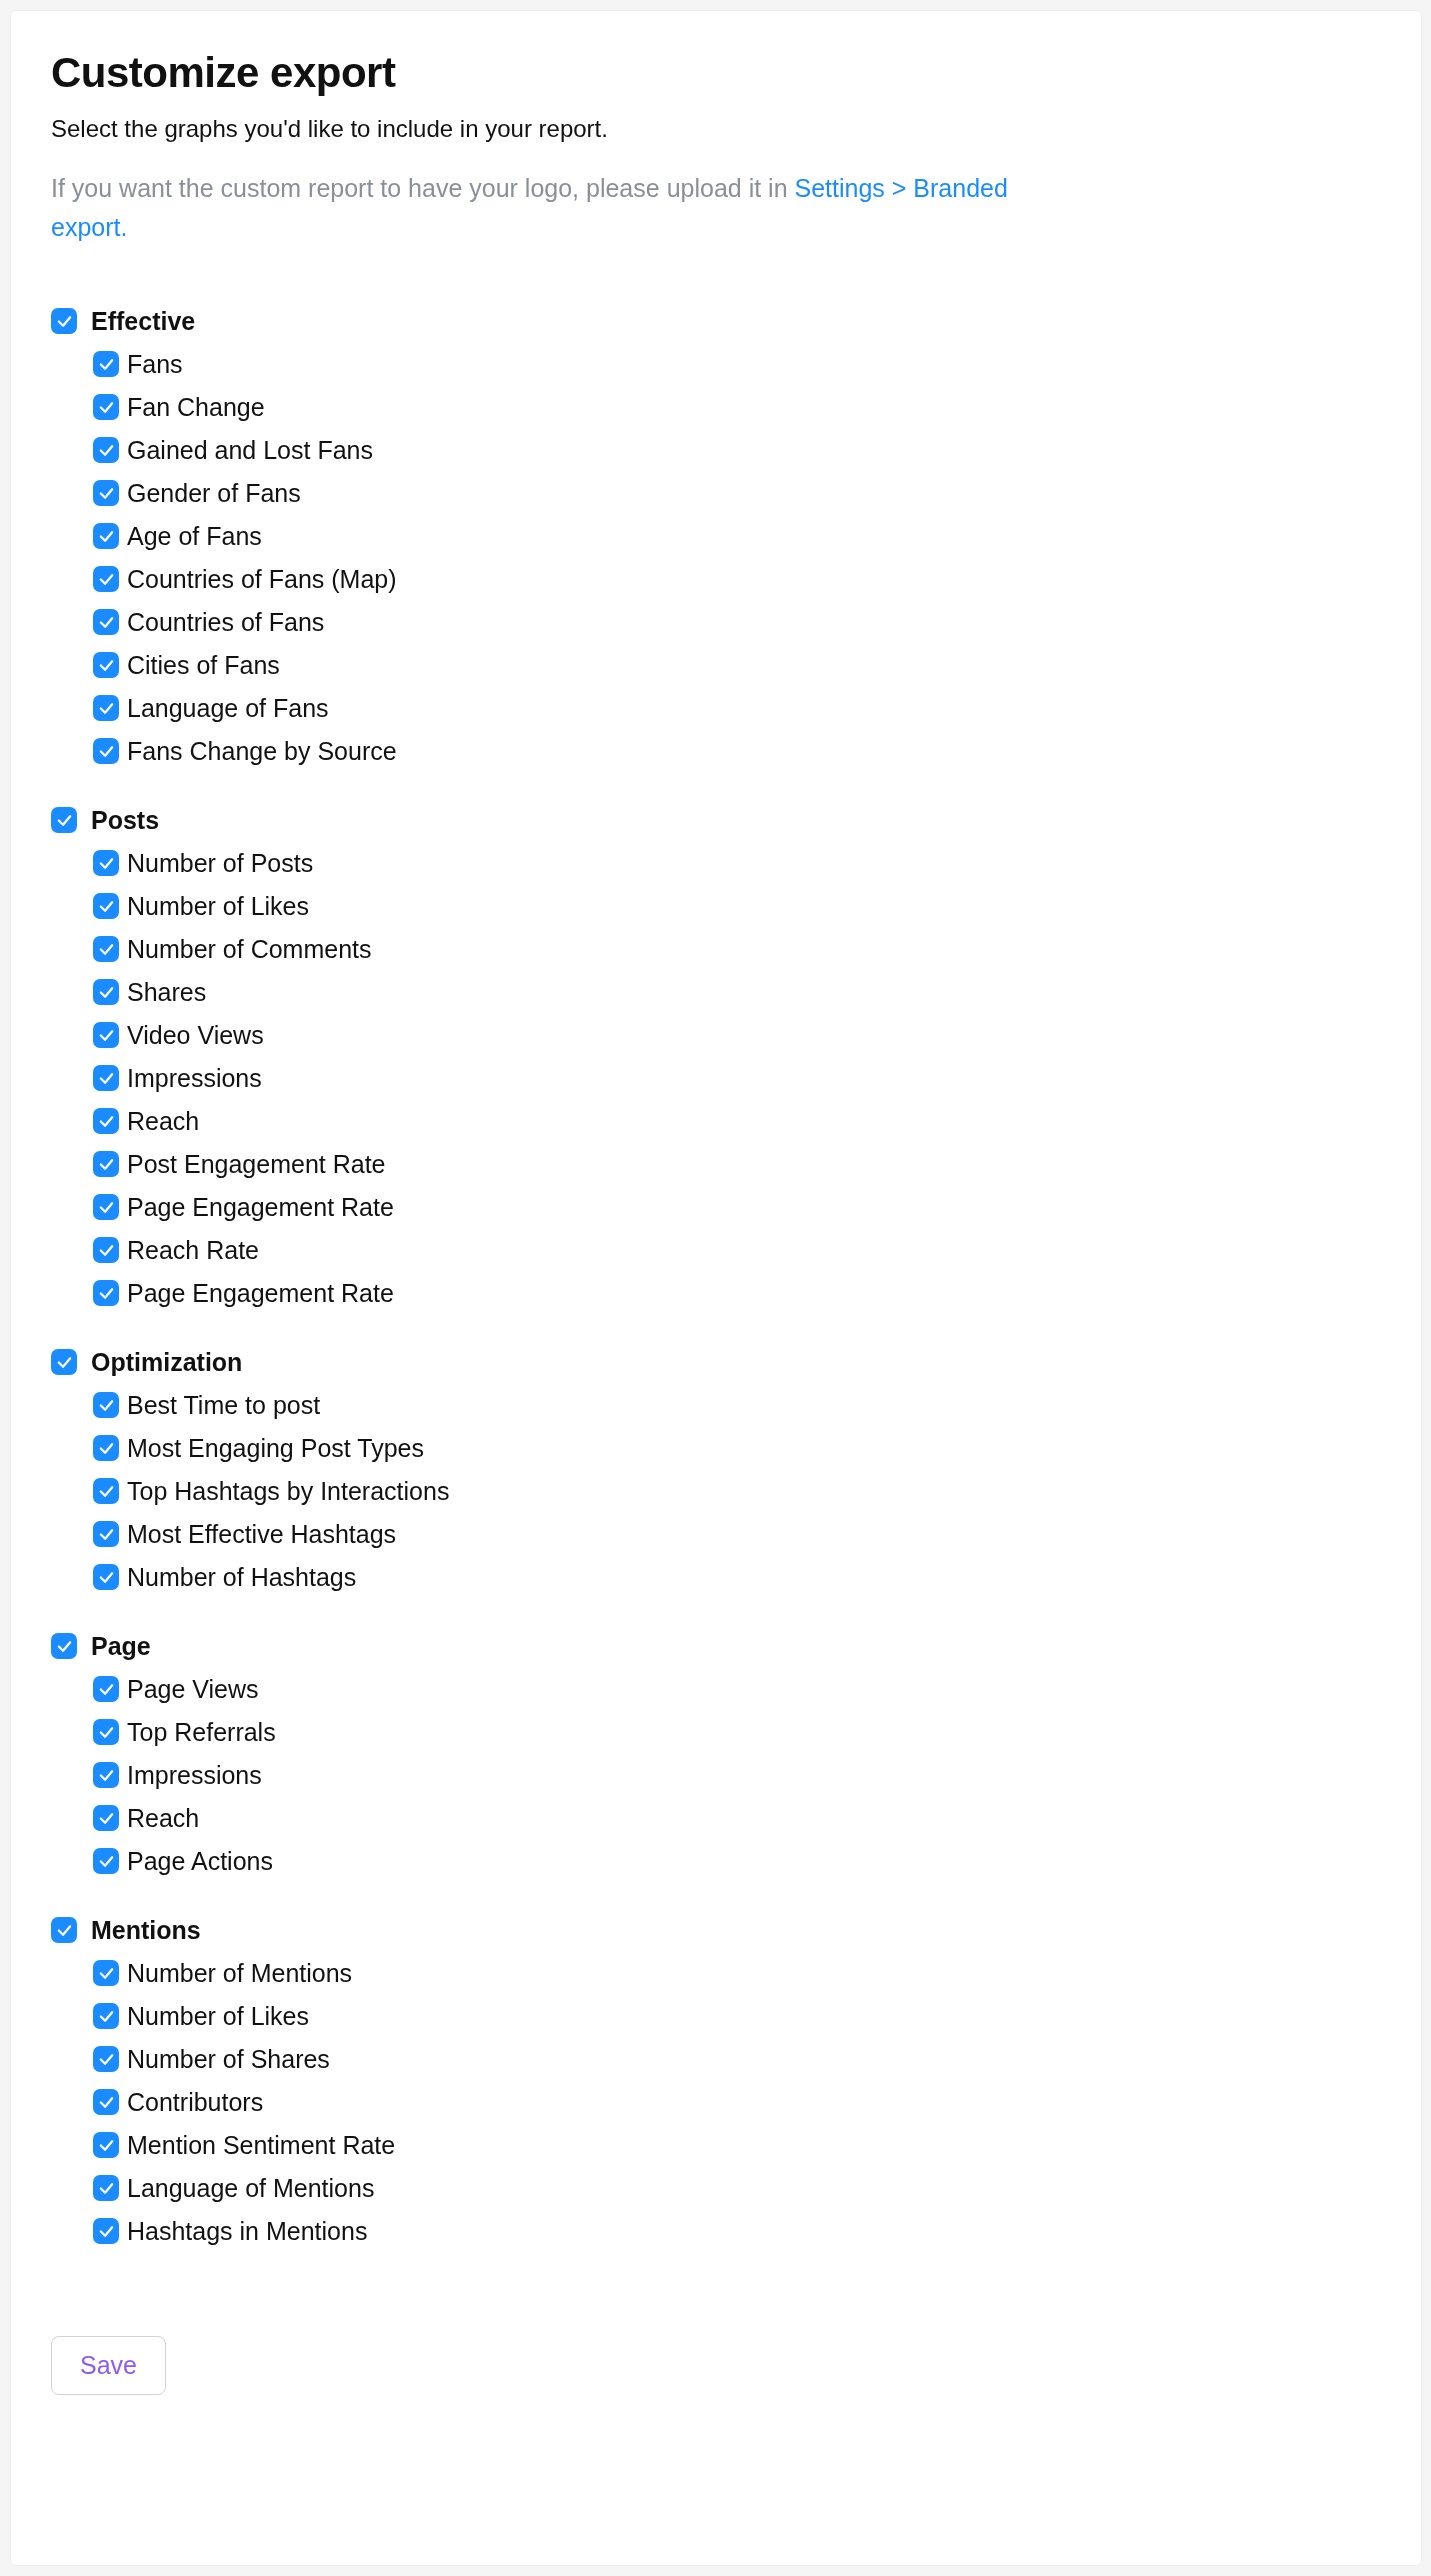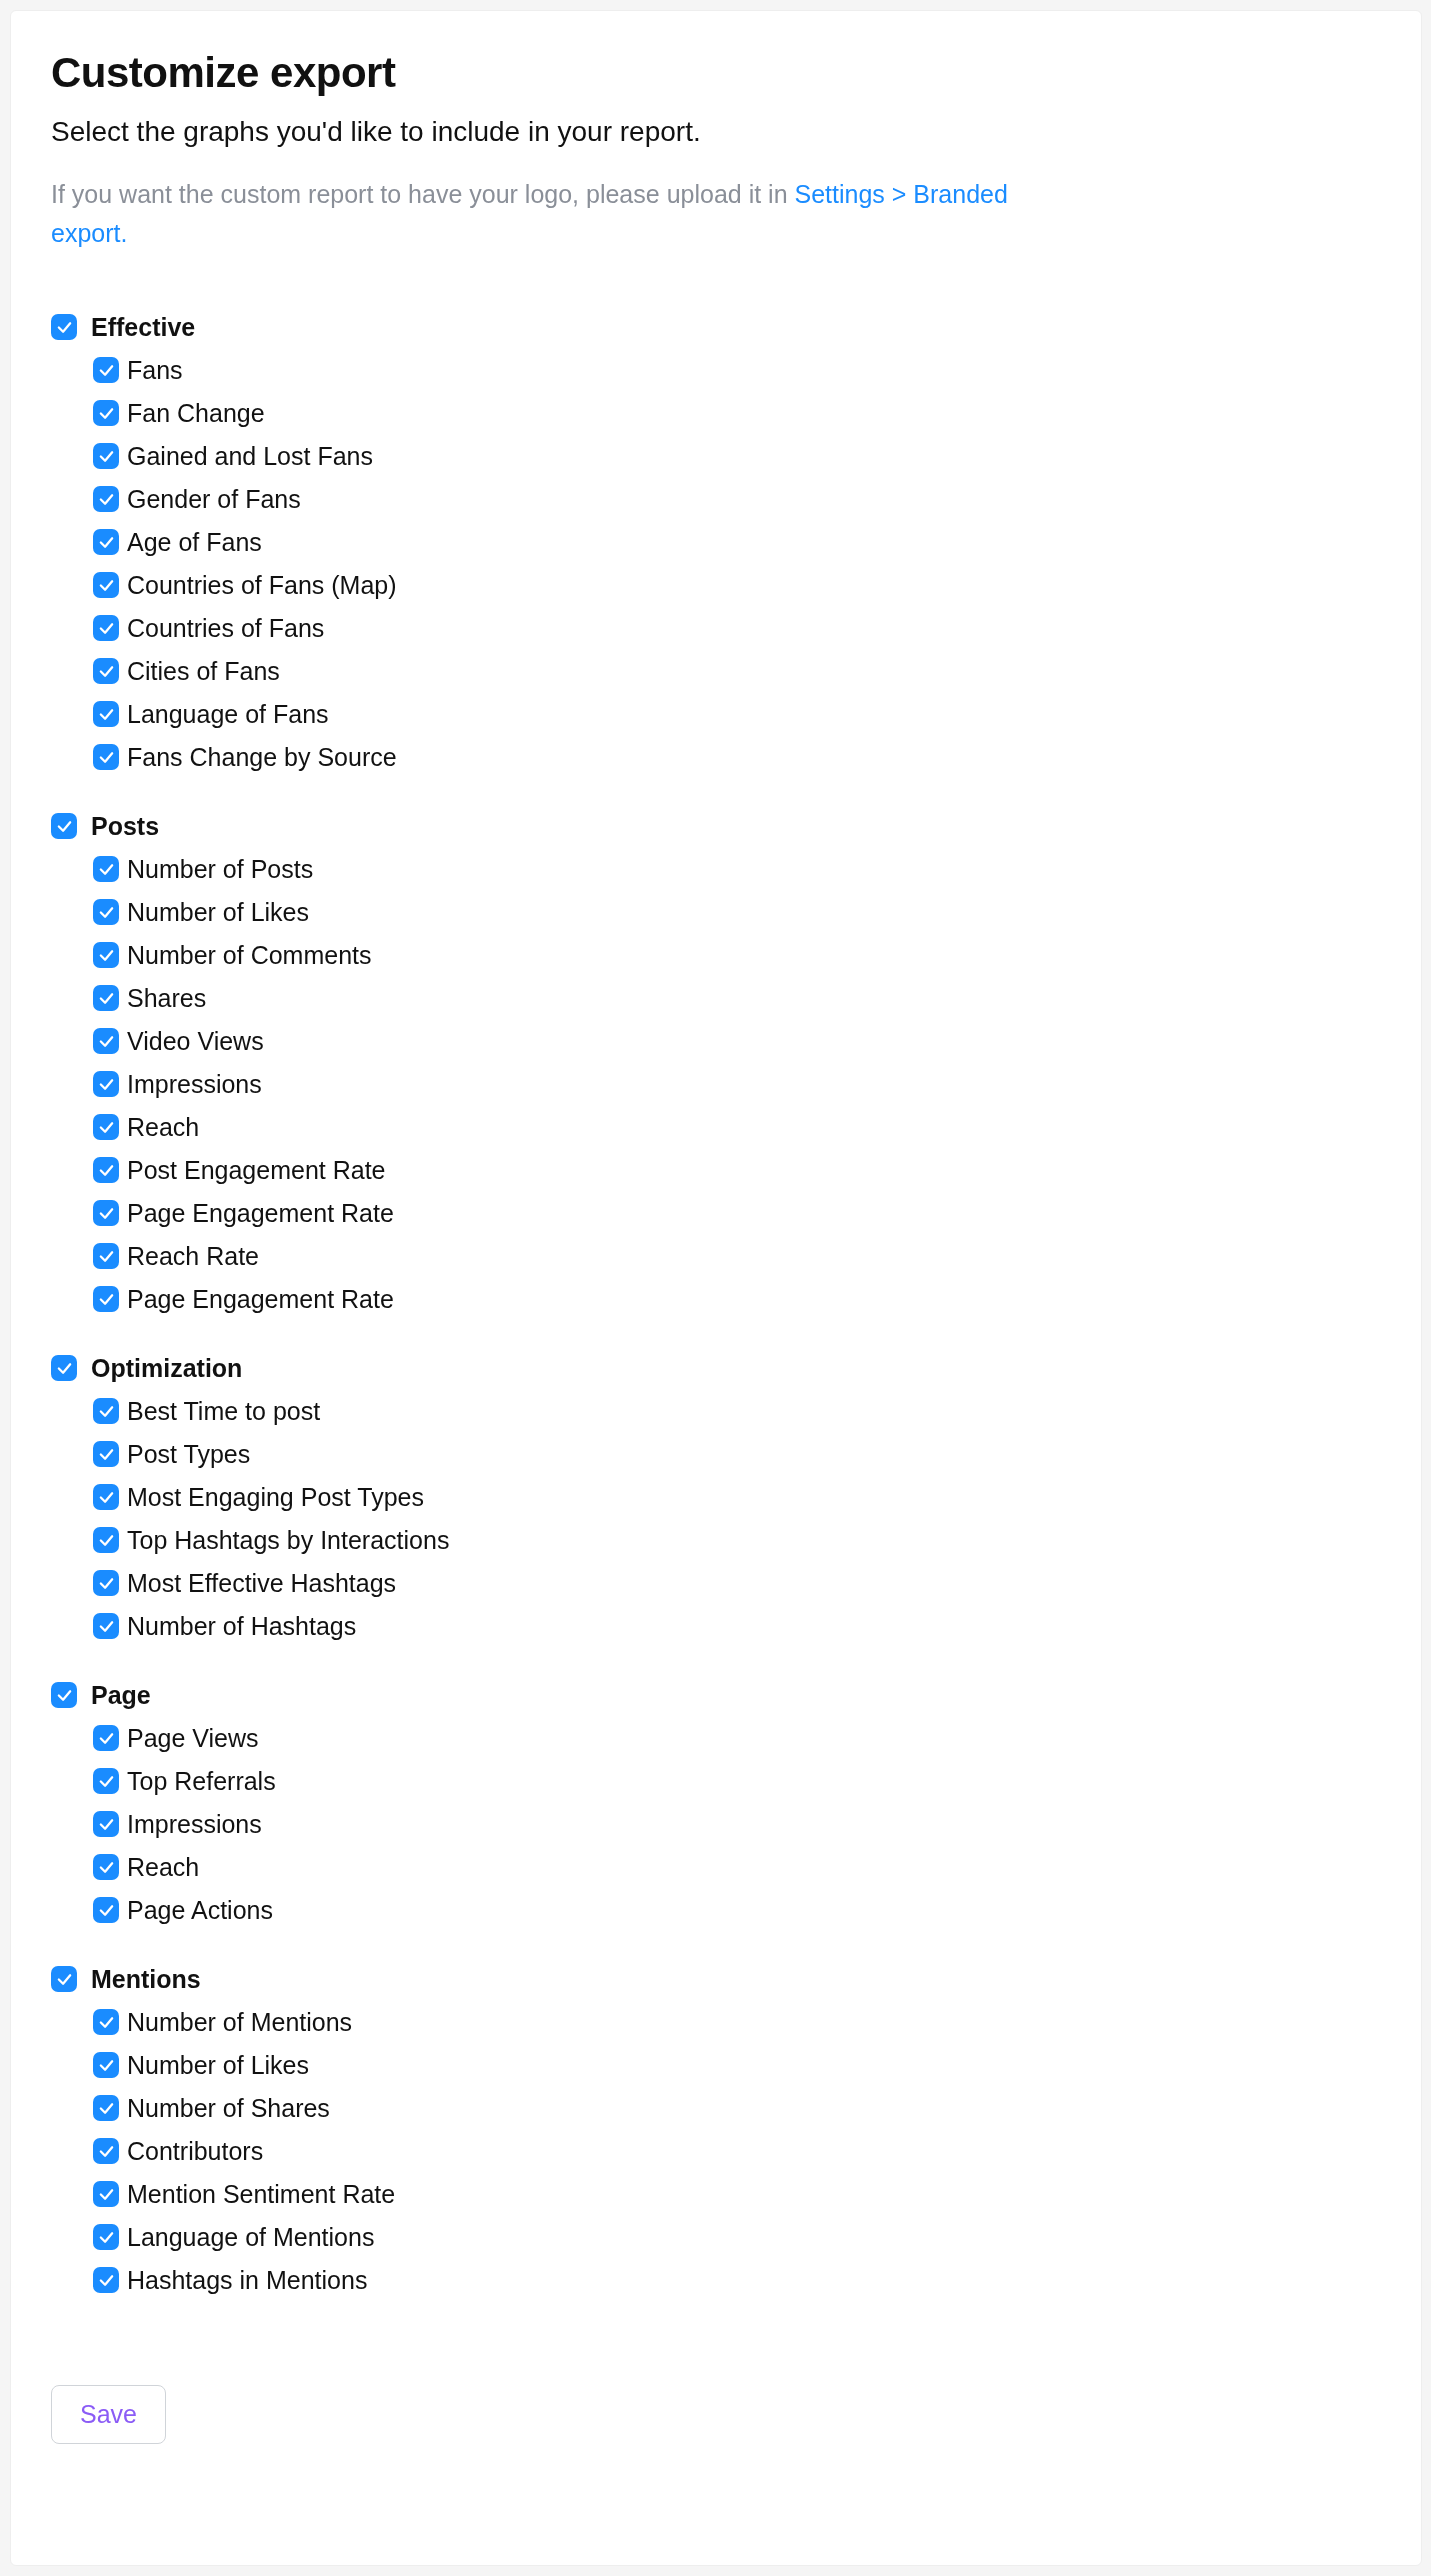--- a/index.html
+++ b/index.html
@@ -24,21 +24,21 @@
     position: relative;
   }
   .title {
     font-size: 42px;
     font-weight: 700;
     margin: 0 0 14px 0;
     letter-spacing: -0.5px;
     color: #111;
   }
   .subtitle {
-    font-size: 28px;
+    font-size: 24px;
     color: #111;
     margin: 0 0 22px 0;
     line-height: 1.5;
   }
   .note {
     font-size: 25px;
     color: #8a8f98;
     margin: 0 0 60px 0;
     line-height: 1.55;
     max-width: 1019px;
@@ -338,28 +338,20 @@
                 </svg>
               </div>
               <span class="item-label">Best Time to post</span>
             </div>
             <div class="item">
               <div class="checkbox">
                 <svg viewBox="0 0 24 24">
                   <polyline points="4 12 10 18 20 6"></polyline>
                 </svg>
               </div>
-              <span class="item-label">Post Types</span>
-            </div>
-            <div class="item">
-              <div class="checkbox">
-                <svg viewBox="0 0 24 24">
-                  <polyline points="4 12 10 18 20 6"></polyline>
-                </svg>
-              </div>
               <span class="item-label">Most Engaging Post Types</span>
             </div>
             <div class="item">
               <div class="checkbox">
                 <svg viewBox="0 0 24 24">
                   <polyline points="4 12 10 18 20 6"></polyline>
                 </svg>
               </div>
               <span class="item-label">Top Hashtags by Interactions</span>
             </div>

